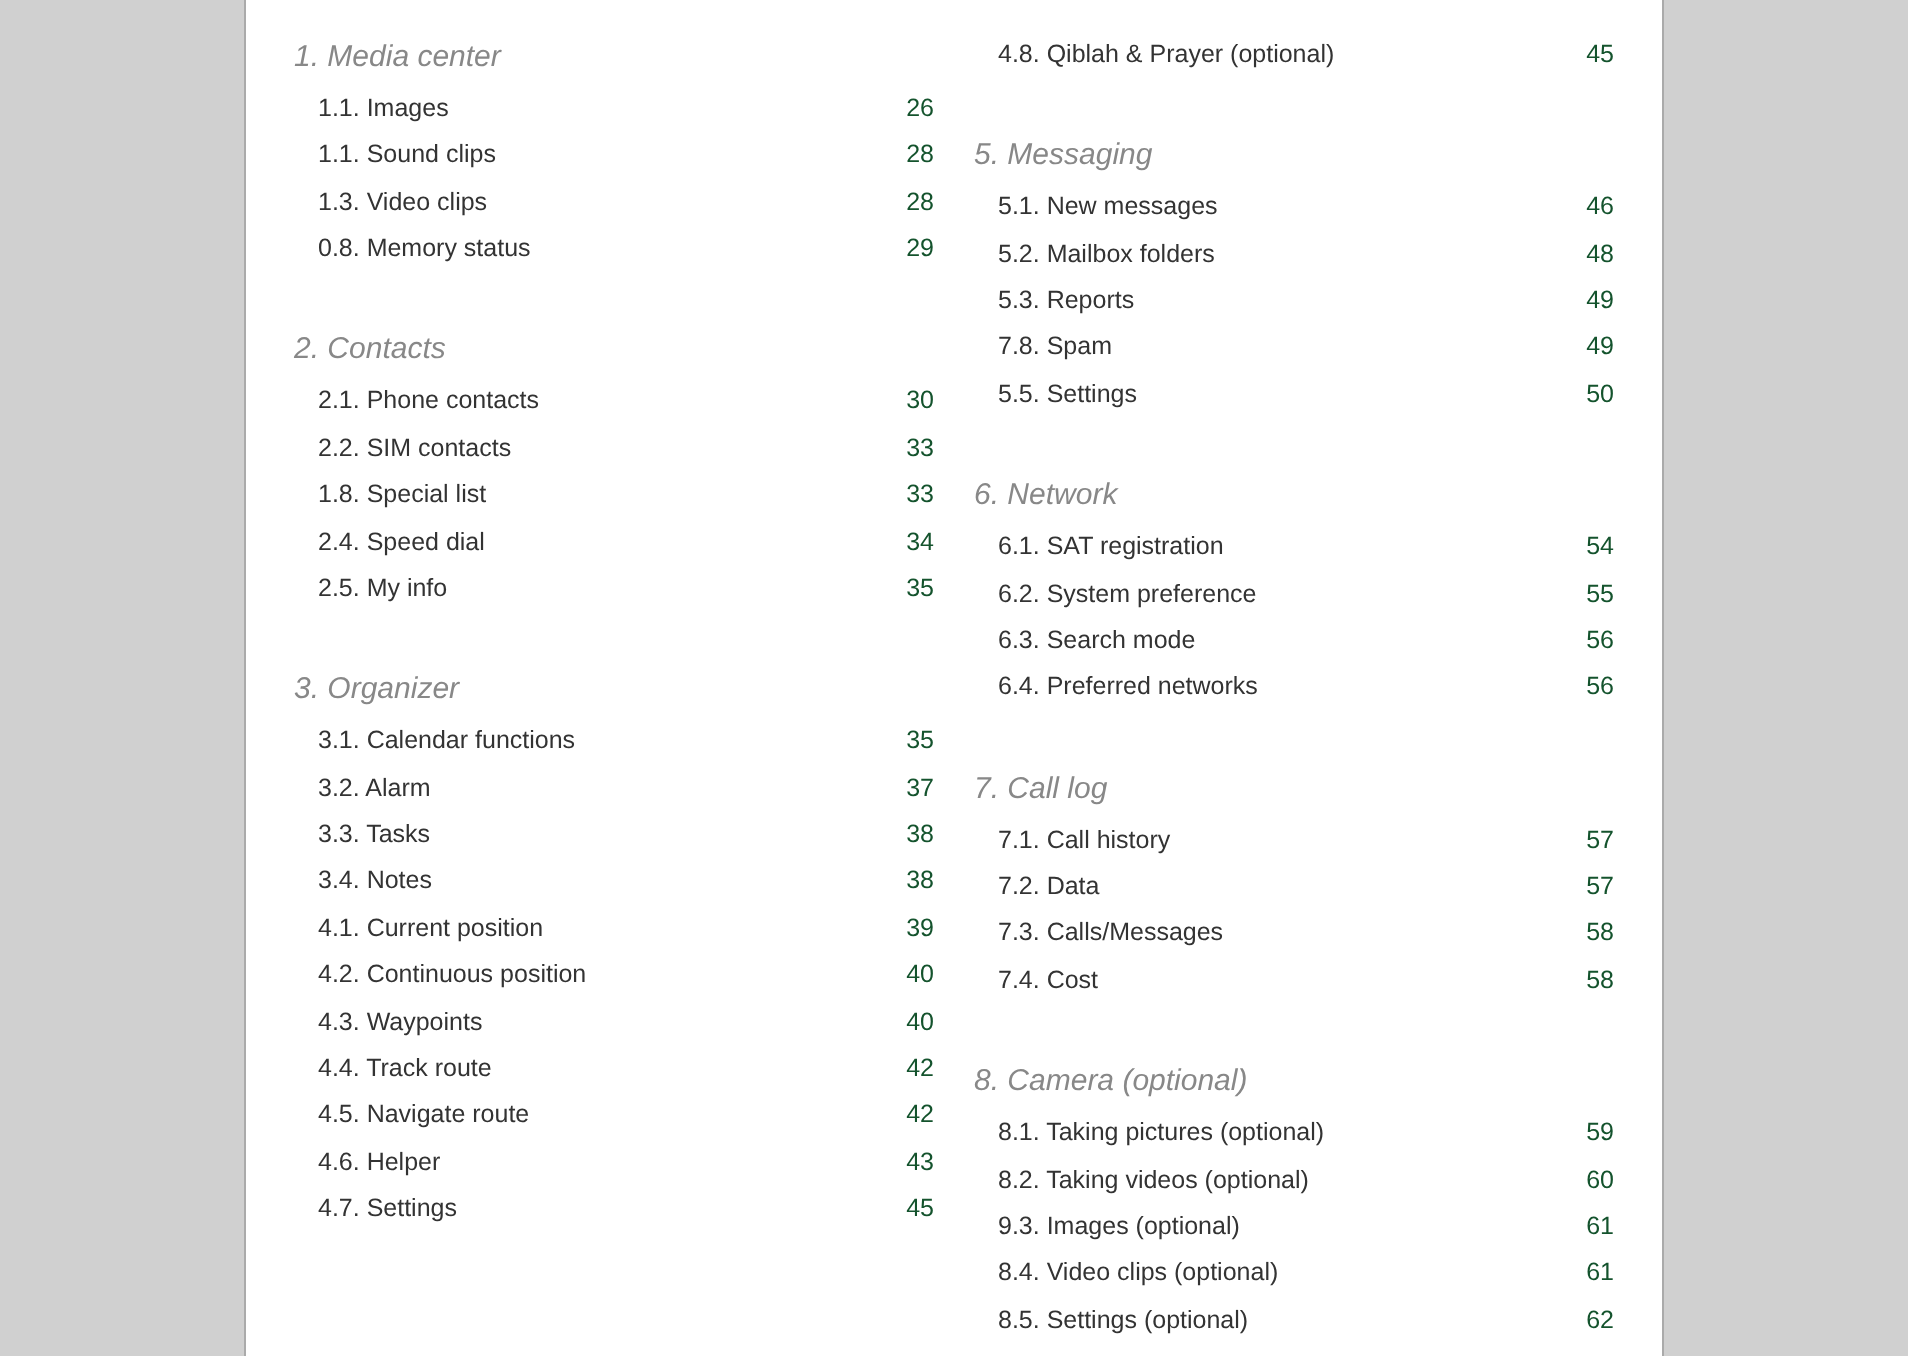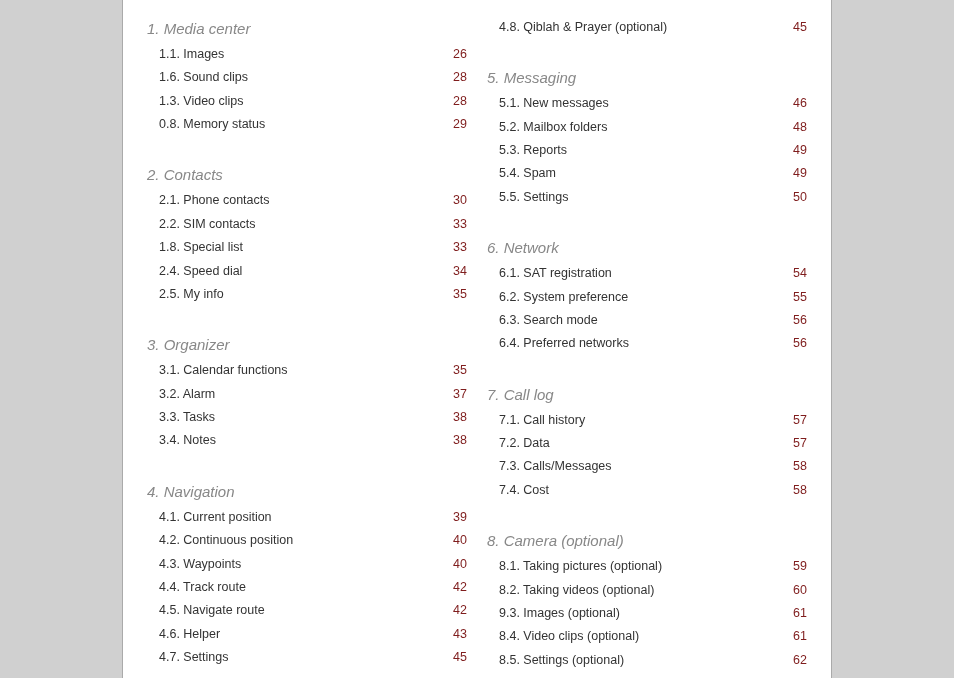--- a/index.html
+++ b/index.html
@@ -57,39 +57,39 @@
       line-height: 1.55;
       gap: 40px;
     }
     .toc-item .label {
       flex: 1;
       color: #333;
     }
     .toc-item .page-num {
       min-width: 28px;
       text-align: right;
-      color: #7f1d1d;
+      color: #14532d;
     }
   </style>
 </head>
 <body>
 
 <div class="page-container">
   <div class="header-bar">
     <span></span>
   </div>
   <div class="content">
     <div class="column" id="left-col">
         <div class="section-title">1. Media center</div>
         <div class="toc-item">
           <span class="label">1.1. Images</span>
           <span class="page-num">26</span>
         </div>
         <div class="toc-item">
-          <span class="label">1.6. Sound clips</span>
+          <span class="label">1.1. Sound clips</span>
           <span class="page-num">28</span>
         </div>
         <div class="toc-item">
           <span class="label">1.3. Video clips</span>
           <span class="page-num">28</span>
         </div>
         <div class="toc-item">
           <span class="label">0.8. Memory status</span>
           <span class="page-num">29</span>
         </div>
@@ -124,21 +124,20 @@
           <span class="page-num">37</span>
         </div>
         <div class="toc-item">
           <span class="label">3.3. Tasks</span>
           <span class="page-num">38</span>
         </div>
         <div class="toc-item">
           <span class="label">3.4. Notes</span>
           <span class="page-num">38</span>
         </div>
-        <div class="section-title">4. Navigation</div>
         <div class="toc-item">
           <span class="label">4.1. Current position</span>
           <span class="page-num">39</span>
         </div>
         <div class="toc-item">
           <span class="label">4.2. Continuous position</span>
           <span class="page-num">40</span>
         </div>
         <div class="toc-item">
           <span class="label">4.3. Waypoints</span>
@@ -173,21 +172,21 @@
         </div>
         <div class="toc-item">
           <span class="label">5.2. Mailbox folders</span>
           <span class="page-num">48</span>
         </div>
         <div class="toc-item">
           <span class="label">5.3. Reports</span>
           <span class="page-num">49</span>
         </div>
         <div class="toc-item">
-          <span class="label">5.4. Spam</span>
+          <span class="label">7.8. Spam</span>
           <span class="page-num">49</span>
         </div>
         <div class="toc-item">
           <span class="label">5.5. Settings</span>
           <span class="page-num">50</span>
         </div>
         <div class="section-title">6. Network</div>
         <div class="toc-item">
           <span class="label">6.1. SAT registration</span>
           <span class="page-num">54</span>

